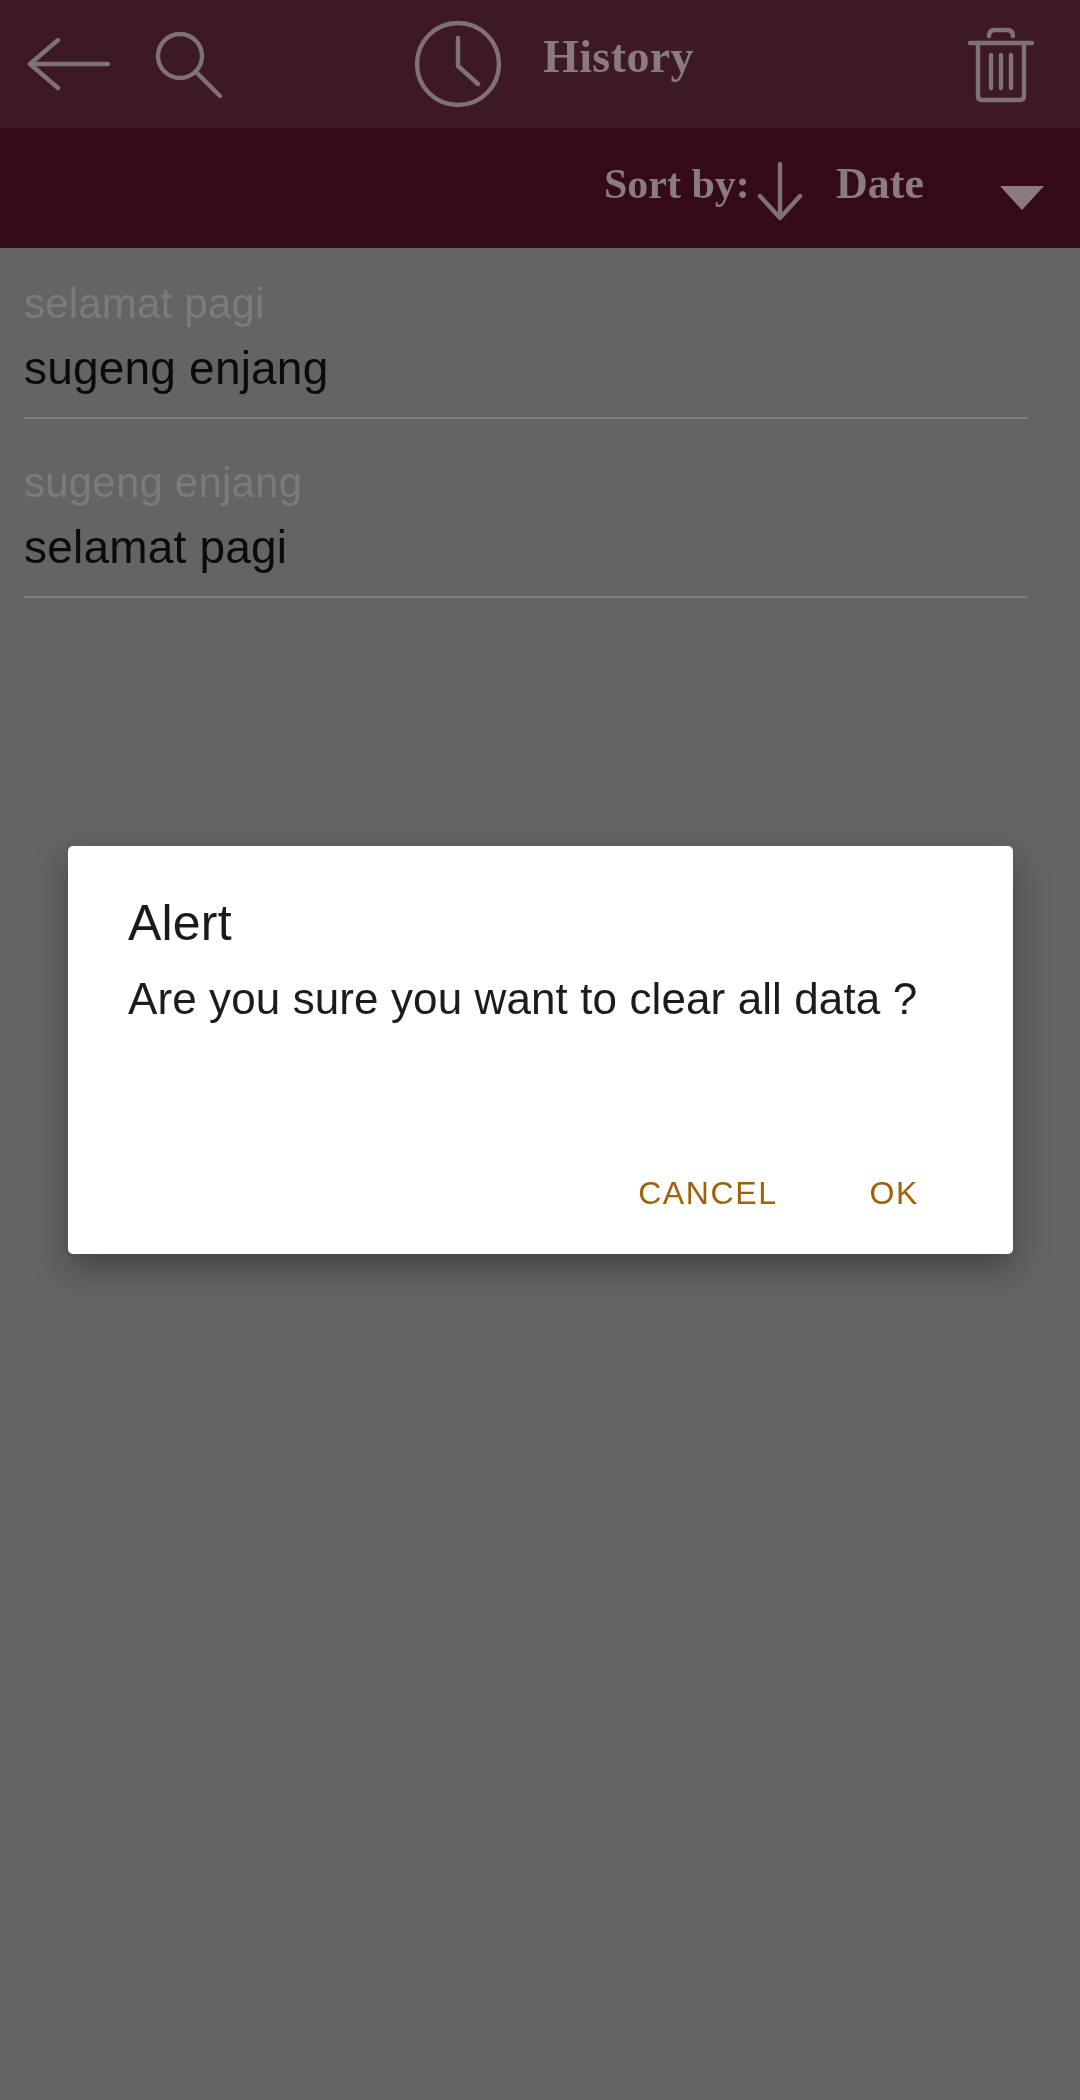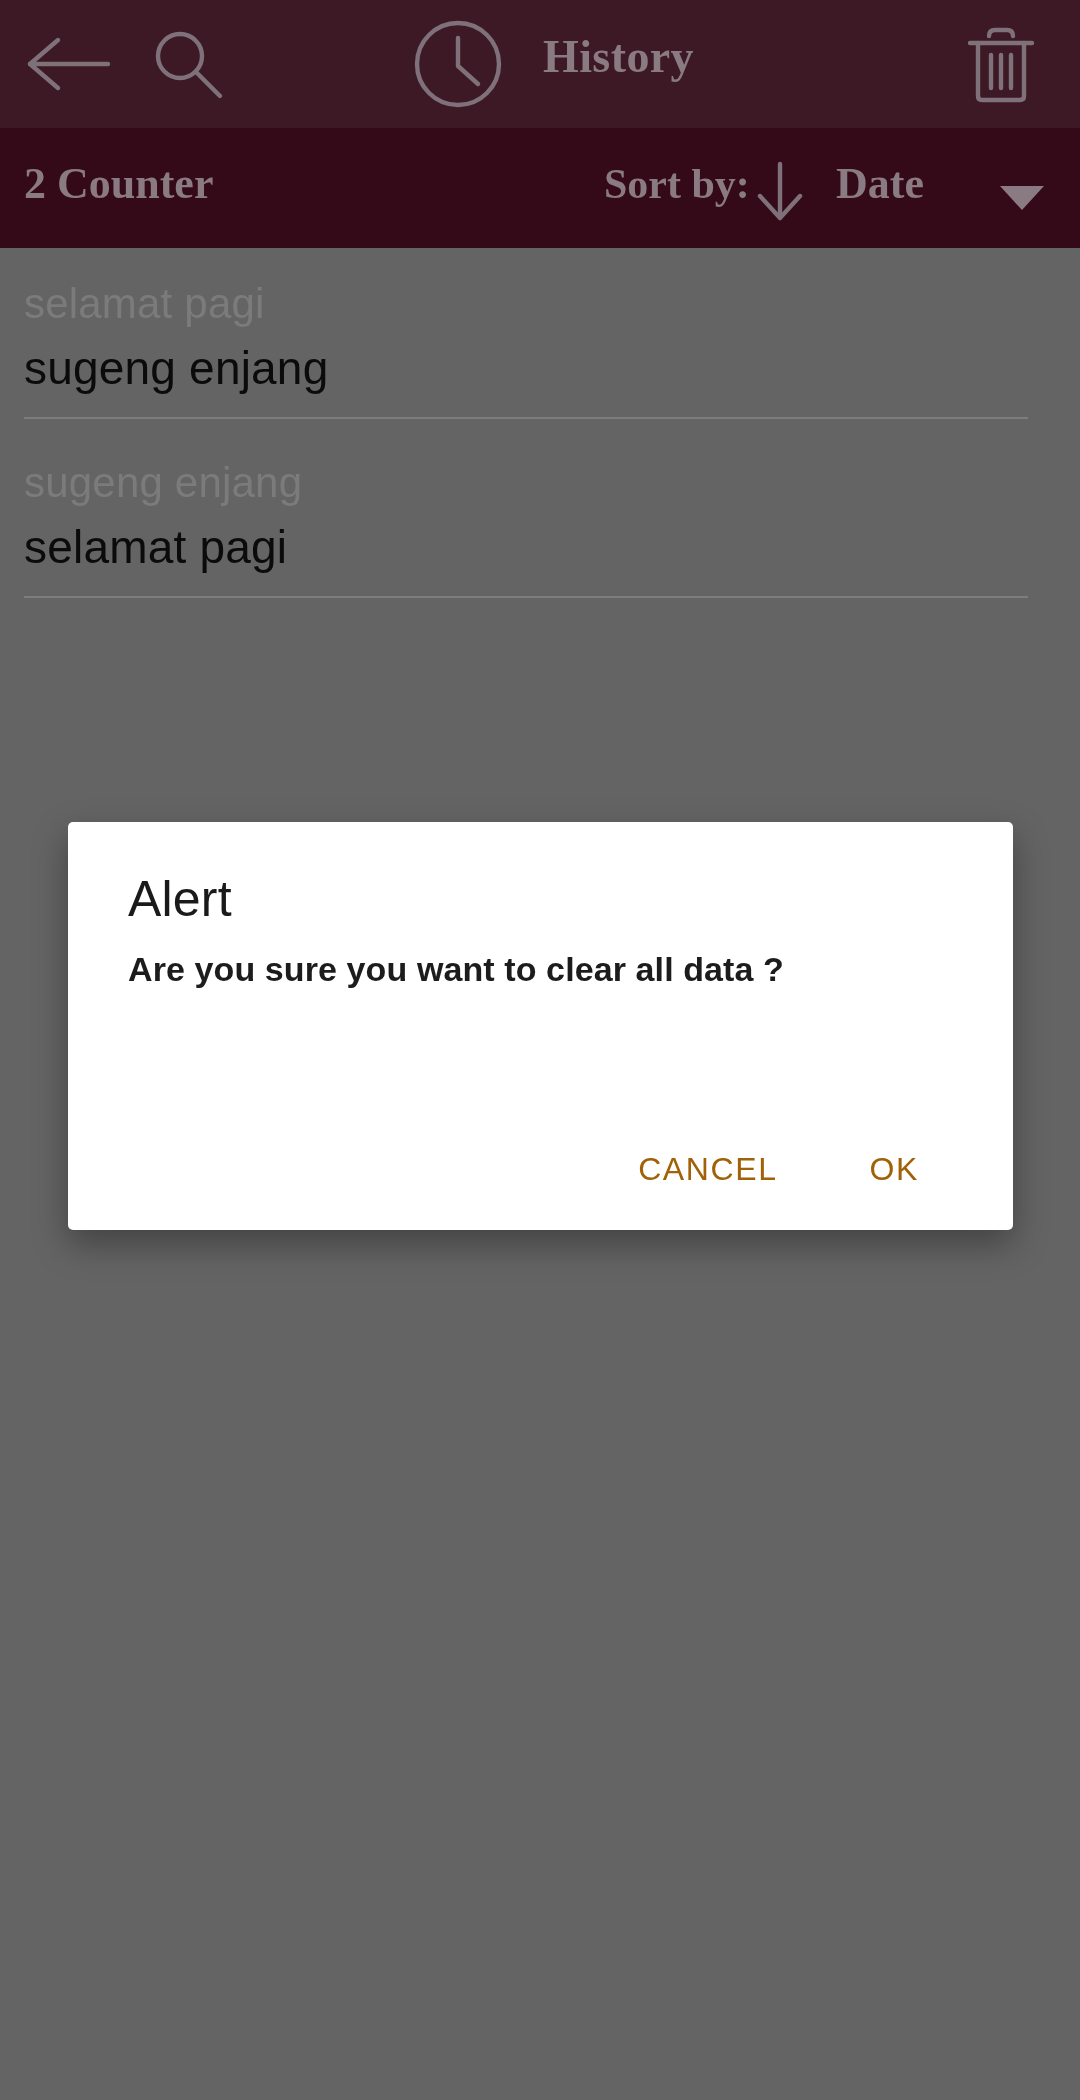--- a/index.html
+++ b/index.html
@@ -91,32 +91,32 @@
     margin-top:14px;
     font-size:46px; color:#0b0b0b; letter-spacing:.2px; line-height:1.15;
   }
   .divider{
     margin-top:22px; margin-left:0; margin-right:28px;
     height:2px; background:#7d7d7d;
   }
 
   
   .dialog{
-    position:absolute; left:68px; top:822px;
+    position:absolute; left:68px; top:846px;
     width:945px; height:408px;
     background:#ffffff; border-radius:5px;
     box-shadow:0 14px 34px rgba(0,0,0,.34);
   }
   .dlg-title{
     position:absolute; left:60px; top:48px;
     font-size:50px; font-weight:400; color:#1a1a1a; letter-spacing:.2px;
   }
   .dlg-msg{
     position:absolute; left:60px; top:128px;
-    font-size:34px; font-weight:700; color:#1c1c1c; letter-spacing:.1px;
+    font-size:44px; font-weight:400; color:#1c1c1c; letter-spacing:.1px;
   }
   .dlg-actions{
     position:absolute; left:0; bottom:26px; width:945px;
     display:flex; justify-content:flex-end; align-items:center;
   }
   .dlg-btn{
     background:none; border:none; cursor:pointer;
     font-family:"Liberation Sans", sans-serif;
     font-size:32px; font-weight:400; color:#a16207;
     letter-spacing:1.6px; padding:16px 10px;
@@ -163,21 +163,20 @@
         <line x1="29" y1="31" x2="29" y2="64"></line>
         <line x1="39" y1="31" x2="39" y2="64"></line>
         <line x1="49" y1="31" x2="49" y2="64"></line>
       </svg>
     </div>
   </div>
 
   <div class="sortbar">
     <div class="sortbar-ov"></div>
 
-    <div class="counter">2 Counter</div>
 
     <div class="sortby-label">Sort by:</div>
 
     <div id="sort-dir-ic">
       <svg class="ic" width="56" height="62" viewBox="0 0 56 62">
         <line x1="28" y1="4" x2="28" y2="56"></line>
         <polyline points="8,36 28,58 48,36"></polyline>
       </svg>
     </div>
 

